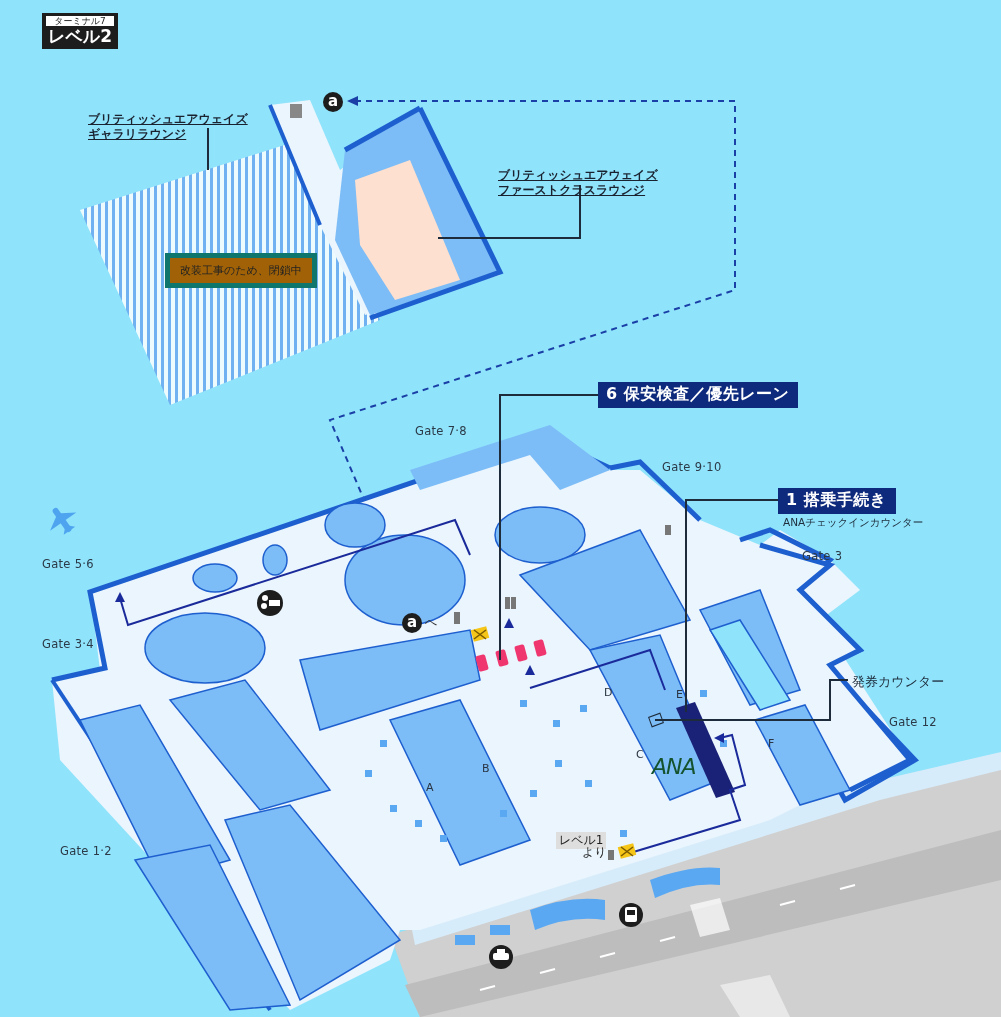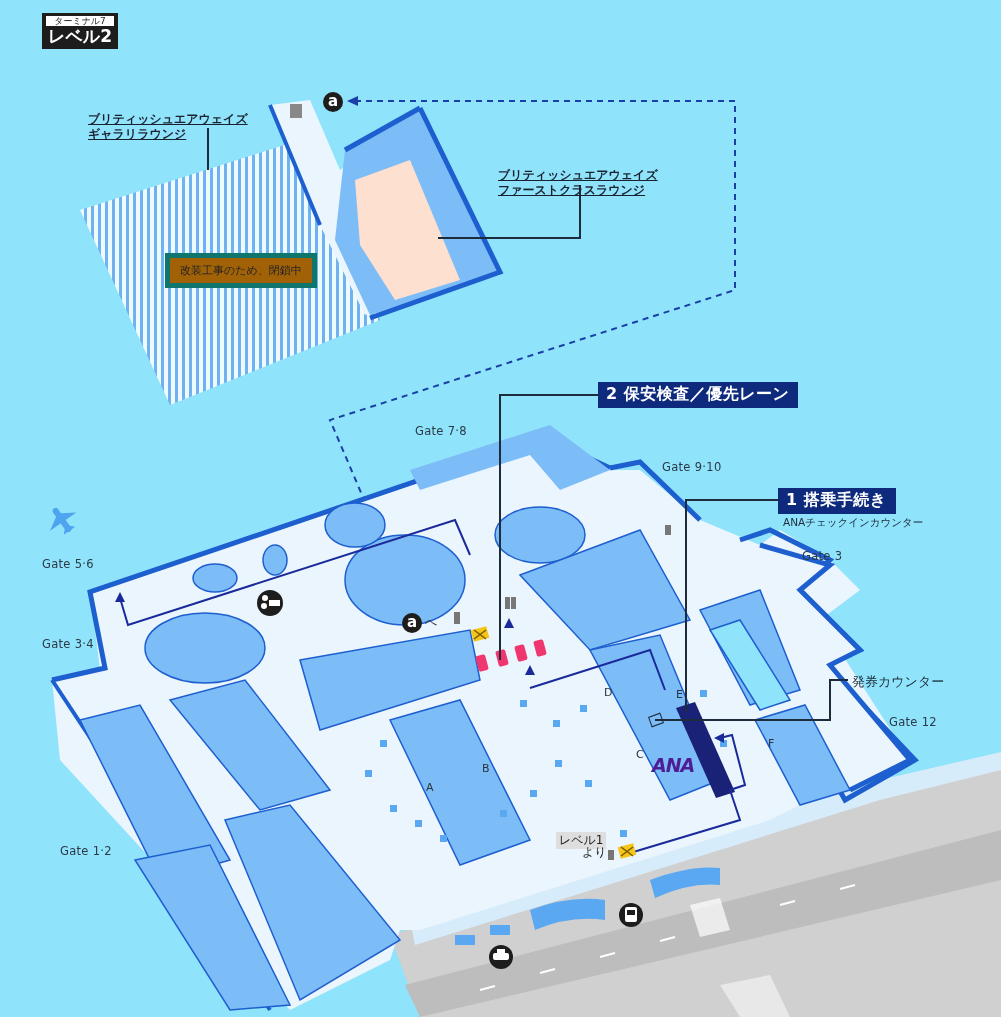--- a/index.html
+++ b/index.html
@@ -9,21 +9,21 @@
   .gate{font-size:11.5px;color:#2c3a48;letter-spacing:0.3px;}
   .bold{font-weight:bold;font-size:12px;line-height:15px;color:#1a2230;text-decoration:underline;}
   .callout{position:absolute;background:#0d2a7c;color:#fff;font-weight:bold;font-size:16px;padding:2px 9px 3px 8px;white-space:nowrap;letter-spacing:0.5px;}
   .note{position:absolute;background:#a16207;border:5px solid #0f766e;font-size:11px;padding:5px 10px;color:#222;white-space:nowrap;}
   .badge{position:absolute;left:42px;top:13px;background:#1d1d1d;padding:3px 4px 3px 4px;width:68px;}
   .badge .sub{background:#fff;color:#222;font-size:9px;text-align:center;line-height:10px;padding:0 2px;}
   .badge .main{color:#fff;font-size:17px;font-weight:bold;line-height:20px;padding-left:2px;}
   .sublbl{font-size:10.5px;color:#1f2d3d;}
   .letter{font-size:11px;color:#2a3442;}
   .lvl1{position:absolute;background:#dedede;color:#1d1d1d;font-size:12px;padding:0 3px;margin-top:10px;}
-  .ana{position:absolute;font-style:italic;font-weight:bold;color:#4c1d95;font-size:19px;letter-spacing:-1px;}
+  .ana{position:absolute;font-style:italic;font-weight:normal;color:#14532d;font-size:22px;letter-spacing:-1px;}
 </style>
 </head>
 <body>
 
 <svg id="map" width="1001" height="1017" viewBox="0 0 1001 1017">
 
   <g>
     <polygon points="390,935 880,790 1001,760 1001,1017 420,1017" fill="#d0d0d0"></polygon>
     <polygon points="405,985 1001,830 1001,880 420,1017" fill="#bdbdbd"></polygon>
     <polygon points="720,985 770,975 790,1017 740,1017" fill="#e8e8e8"></polygon>
@@ -205,21 +205,21 @@
   <div>ブリティッシュエアウェイズ</div>
   <div>ギャラリラウンジ</div>
 </div>
 <div class="note" style="left:165px;top:253px;">改装工事のため、閉鎖中</div>
 <div class="lbl bold" style="left:498px;top:168px;">
   <div>ブリティッシュエアウェイズ</div>
   <div>ファーストクラスラウンジ</div>
 </div>
 <div class="lbl" style="left:323px;top:92px;width:20px;height:20px;border-radius:50%;background:#1d1d1d;color:#fff;text-align:center;font-size:15px;line-height:19px;font-weight:bold;">a</div>
 
-<div class="callout" style="left:598px;top:382px;">2 保安検査／優先レーン</div>
+<div class="callout" style="left:598px;top:382px;">6 保安検査／優先レーン</div>
 <div class="callout" style="left:778px;top:488px;">1 搭乗手続き</div>
 <div class="lbl sublbl" style="left:783px;top:516px;">ANAチェックインカウンター</div>
 <div class="lbl" style="left:852px;top:673px;font-size:13px;">発券カウンター</div>
 
 <div class="lbl gate" style="left:60px;top:844px;">Gate 1·2</div>
 <div class="lbl gate" style="left:42px;top:637px;">Gate 3·4</div>
 <div class="lbl gate" style="left:42px;top:557px;">Gate 5·6</div>
 <div class="lbl gate" style="left:415px;top:424px;">Gate 7·8</div>
 <div class="lbl gate" style="left:662px;top:460px;">Gate 9·10</div>
 <div class="lbl gate" style="left:802px;top:549px;">Gate 3</div>

